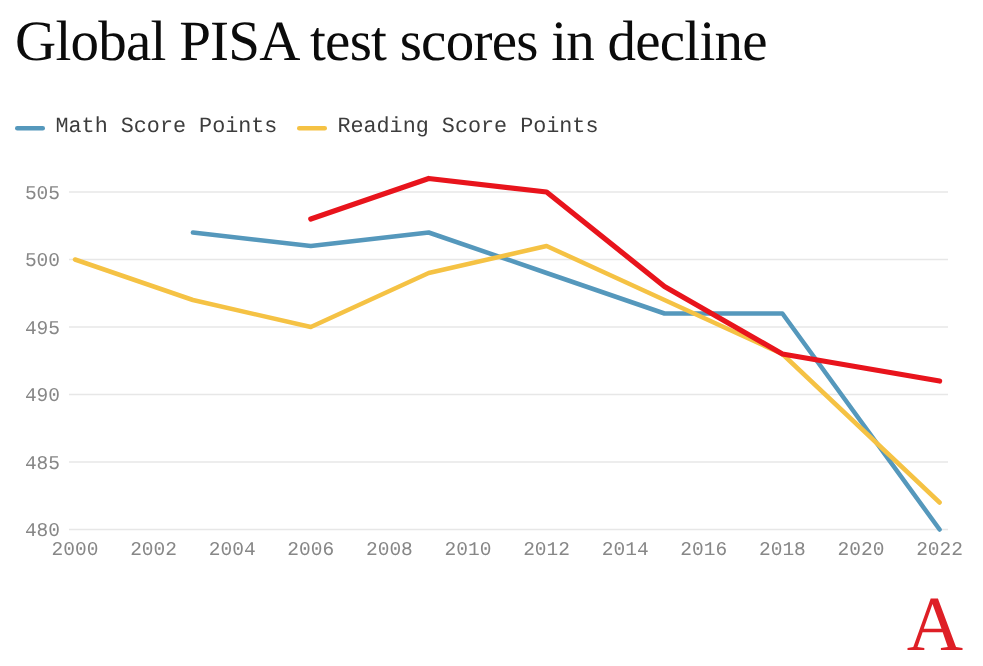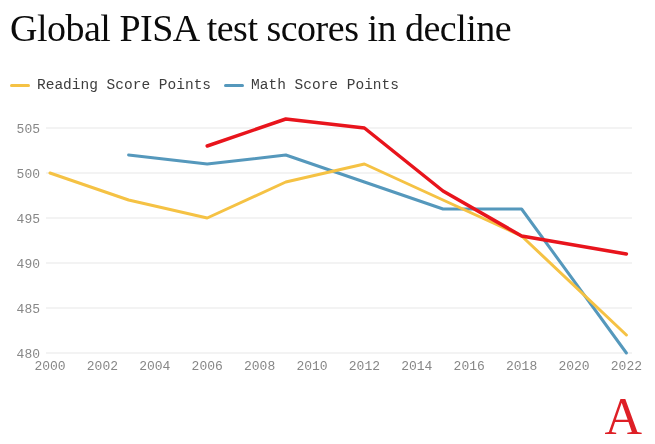--- a/index.html
+++ b/index.html
@@ -59,26 +59,26 @@
     fill: #878787;
   }
 </style>
 </head>
 <body>
 
 <div id="stage">
   <h1 id="chart-title">Global PISA test scores in decline</h1>
   <div id="legend">
       <span class="legend-item">
+        <span class="legend-swatch" style="background: rgb(85, 152, 188);"></span>
+        <span>Math Score Points</span>
+      </span>
+      <span class="legend-item">
         <span class="legend-swatch" style="background: rgb(245, 194, 68);"></span>
         <span>Reading Score Points</span>
-      </span>
-      <span class="legend-item">
-        <span class="legend-swatch" style="background: rgb(85, 152, 188);"></span>
-        <span>Math Score Points</span>
       </span>
     </div>
   <svg id="chart-svg" width="655" height="444" viewBox="0 0 655 444" xmlns="http://www.w3.org/2000/svg">
       <line x1="46" y1="128" x2="632" y2="128" stroke="#e7e7e7" stroke-width="1"></line>
       <text x="40" y="132.5" text-anchor="end" class="tick-text">505</text>
       <line x1="46" y1="173" x2="632" y2="173" stroke="#e7e7e7" stroke-width="1"></line>
       <text x="40" y="177.5" text-anchor="end" class="tick-text">500</text>
       <line x1="46" y1="218" x2="632" y2="218" stroke="#e7e7e7" stroke-width="1"></line>
       <text x="40" y="222.5" text-anchor="end" class="tick-text">495</text>
       <line x1="46" y1="263" x2="632" y2="263" stroke="#e7e7e7" stroke-width="1"></line>

